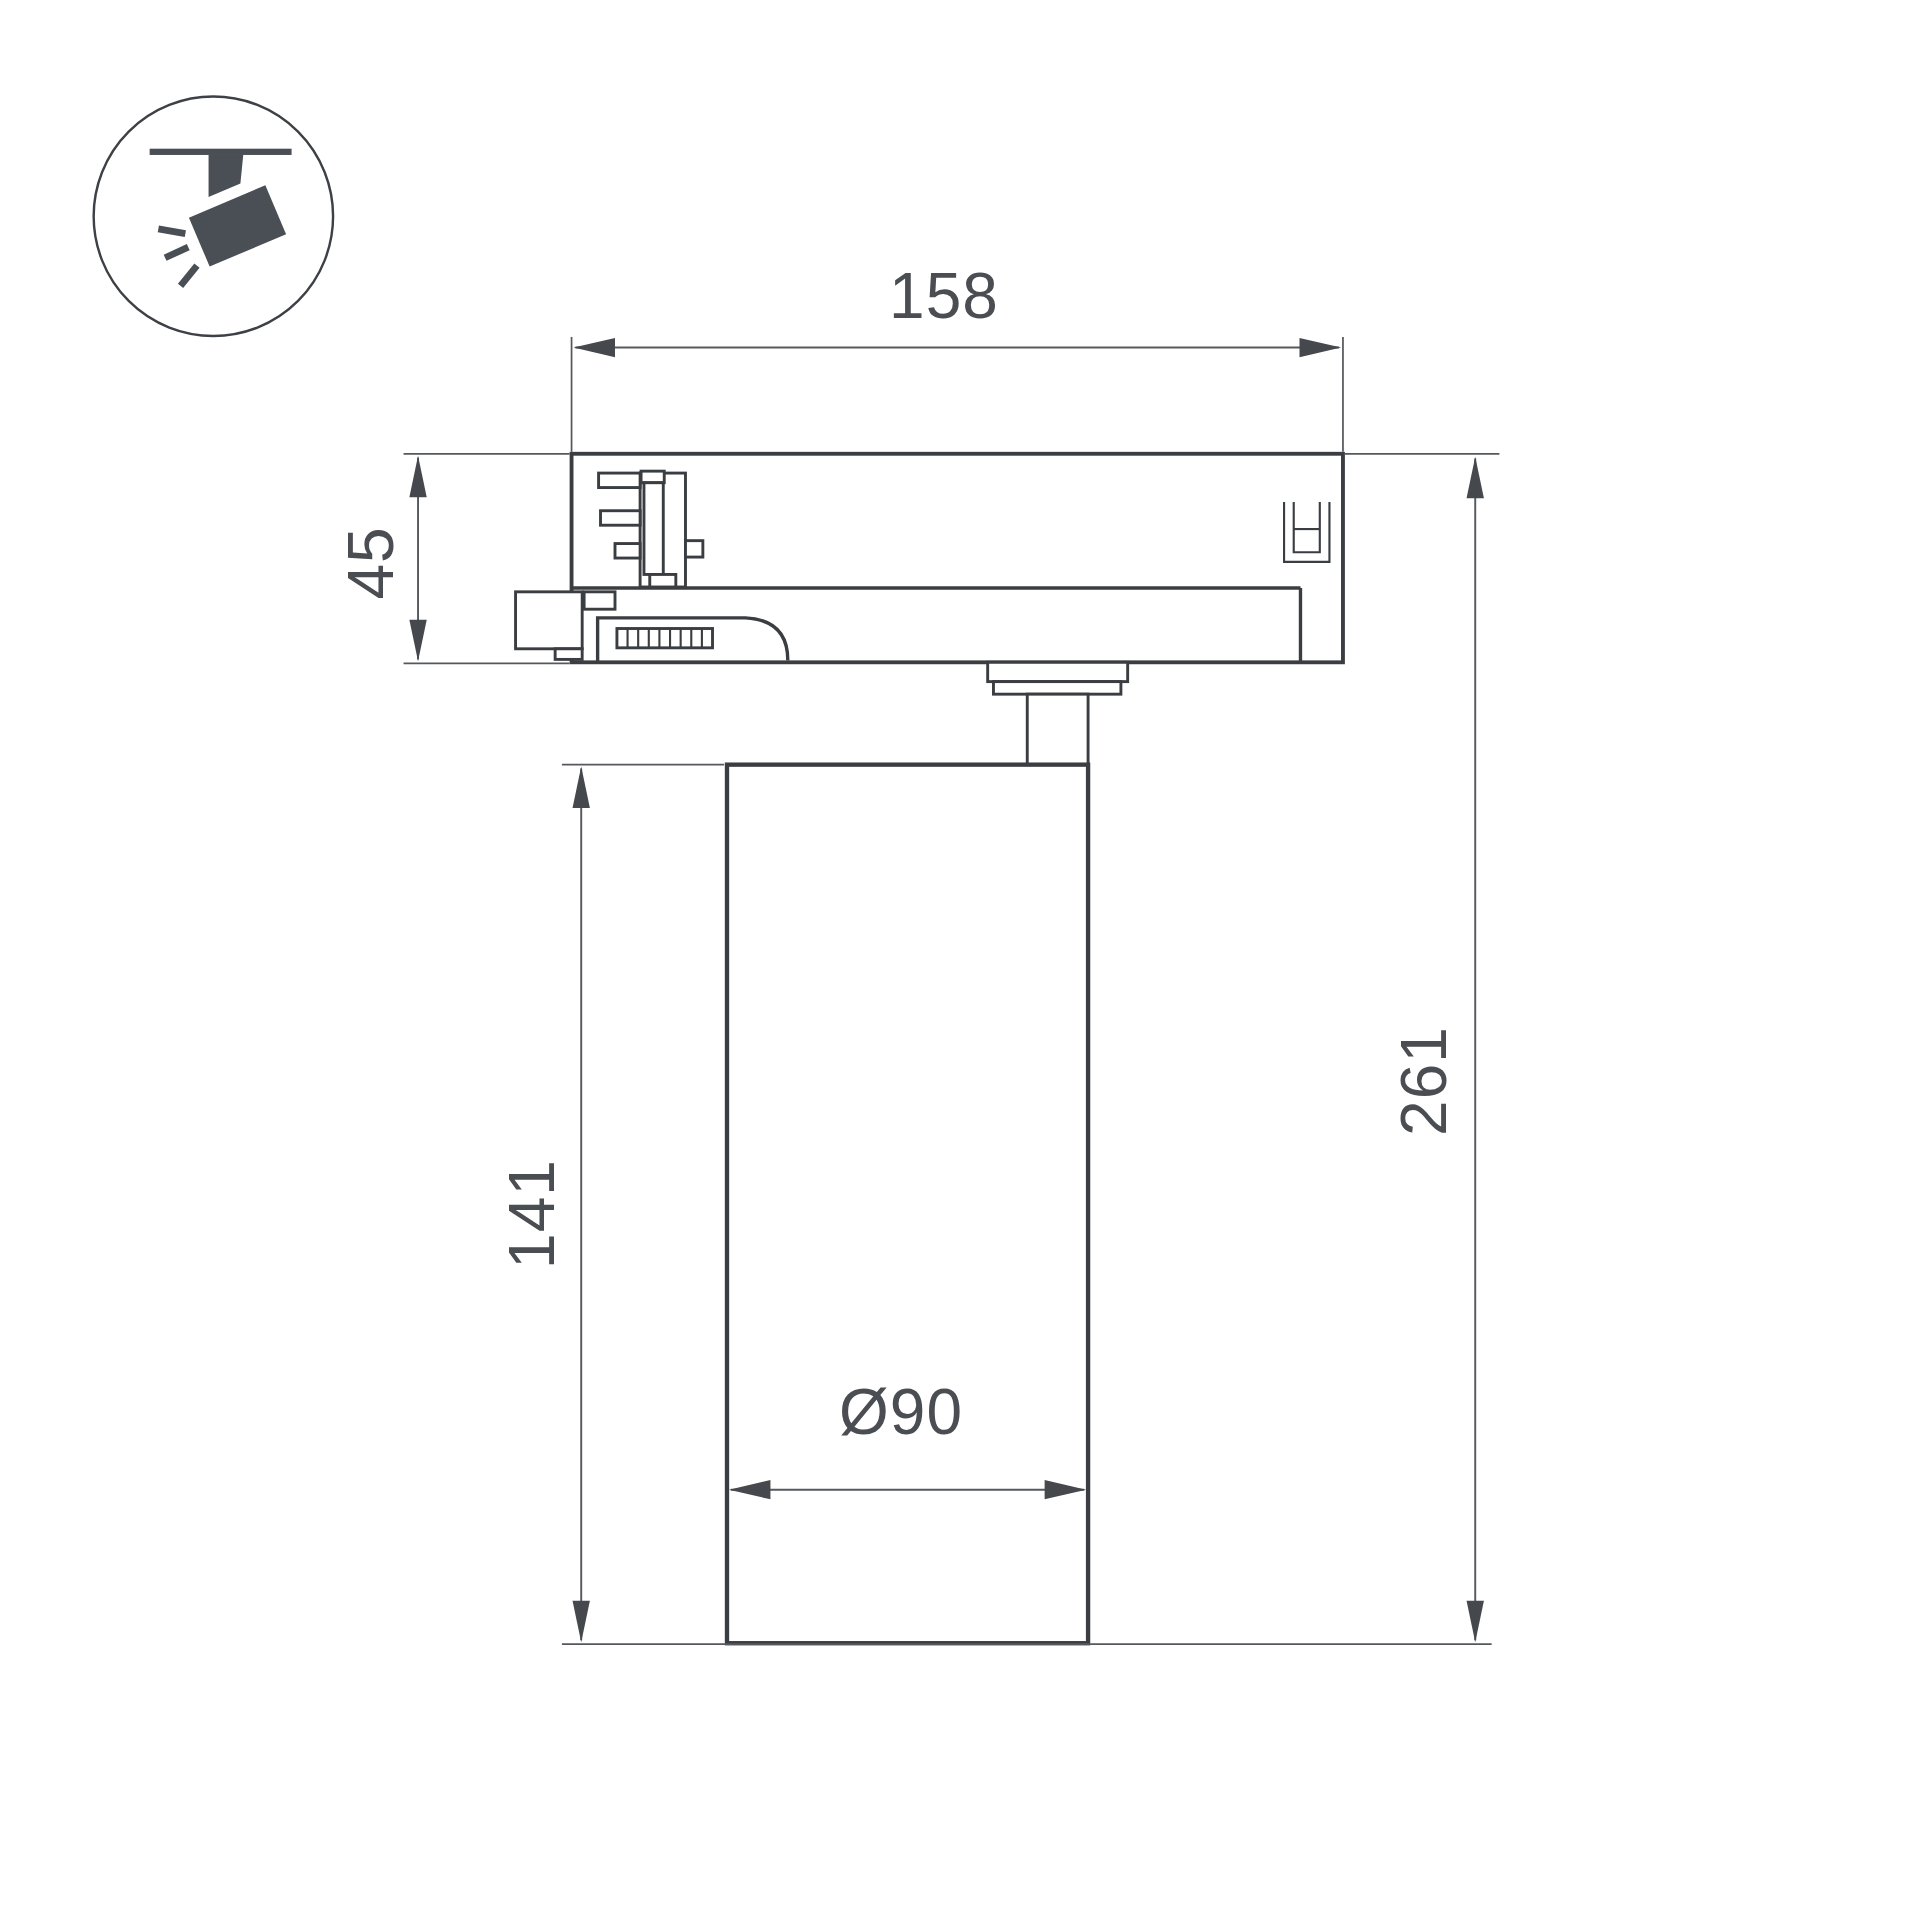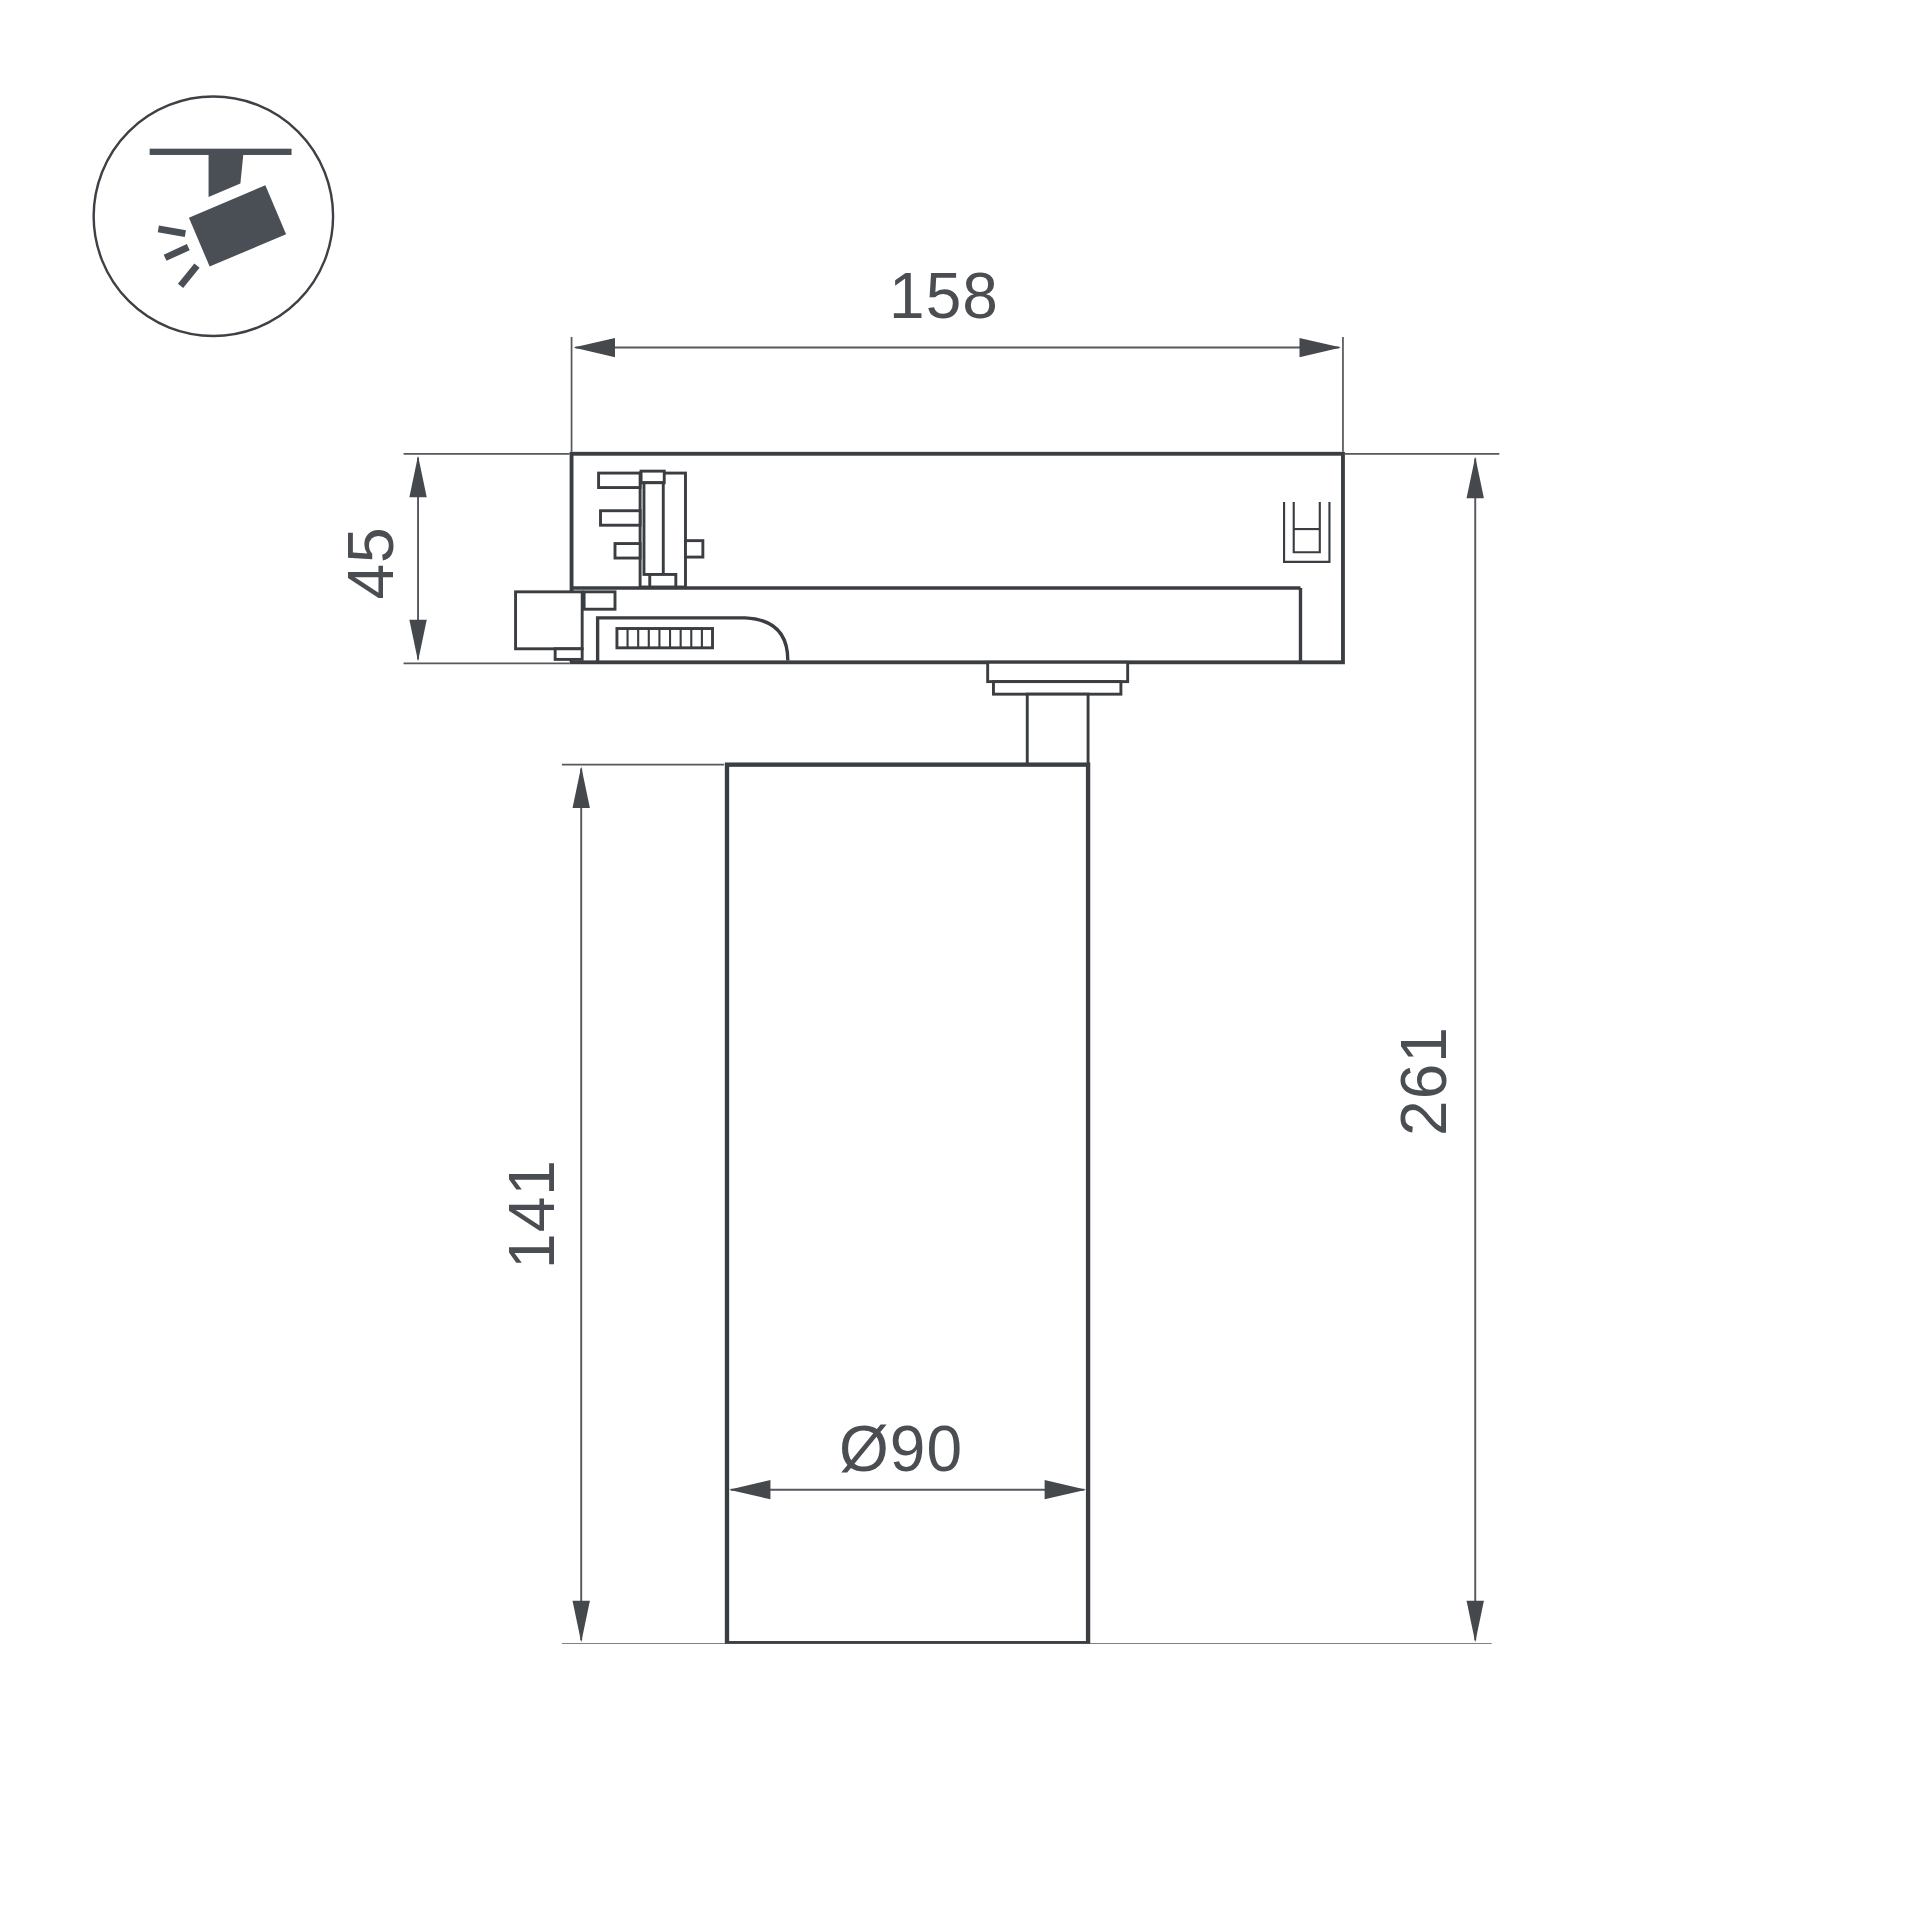--- a/index.html
+++ b/index.html
@@ -1,20 +1,20 @@
 <!DOCTYPE html>
 <html style="--bg: #ffffff; --line: #3a3d41; --thin: #55585c; --arrow: #45484d; --text: #4a4d52; --icon: #4a4f55;"><head>
 <meta charset="utf-8">
 <style>
   :root{
     --bg:#ffffff; --line:#3a3d41; --thin:#55585c; --arrow:#45484d; --text:#4a4d52; --icon:#4a4f55;
   }
   html,body{margin:0;padding:0;background:var(--bg);}
   .stage{
-    position:relative; width:1929px; height:1644px; background:var(--bg);
+    position:relative; width:1929px; height:1929px; background:var(--bg);
     font-family:"Liberation Sans", sans-serif; overflow:hidden;
   }
   .stage svg{position:absolute; inset:0;}
   
   .ol   {fill:#ffffff; stroke:var(--line); stroke-width:4;}
   .ol2  {fill:#ffffff; stroke:var(--line); stroke-width:3;}
   .sline{stroke:var(--line); stroke-width:3.5; fill:none;}
   .dline{stroke:var(--line); stroke-width:2.2; fill:none;}
   .ext  {stroke:var(--thin); stroke-width:1.8; fill:none;}
   .dim  {stroke:var(--thin); stroke-width:2; fill:none;}
@@ -136,15 +136,15 @@
       <line x1="757" y1="1543" x2="1123" y2="1543" class="dim"></line>
       <polygon points="755,1543 798,1533 798,1553" class="arr"></polygon>
       <polygon points="1125,1543 1082,1533 1082,1553" class="arr"></polygon>
     </g>
   </svg>
 
   <div class="dim-label" style="left:944px; top:296px;">158</div>
   <div class="dim-label vert" style="left:371px; top:563px;">45</div>
   <div class="dim-label vert" style="left:532px; top:1214px;">141</div>
   <div class="dim-label vert" style="left:1424px; top:1081px;">261</div>
-  <div class="dim-label" style="left:901px; top:1449px;">Ø90</div>
+  <div class="dim-label" style="left:901px; top:1412px;">Ø90</div>
 </div>
 
 
 </body></html>

